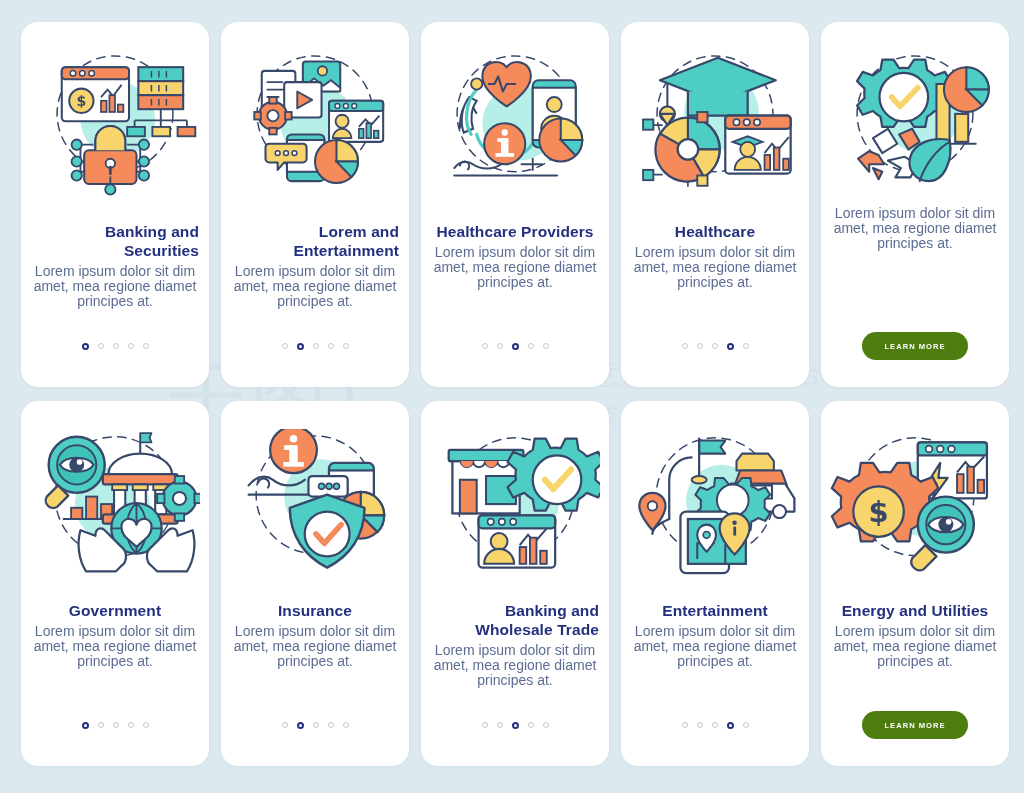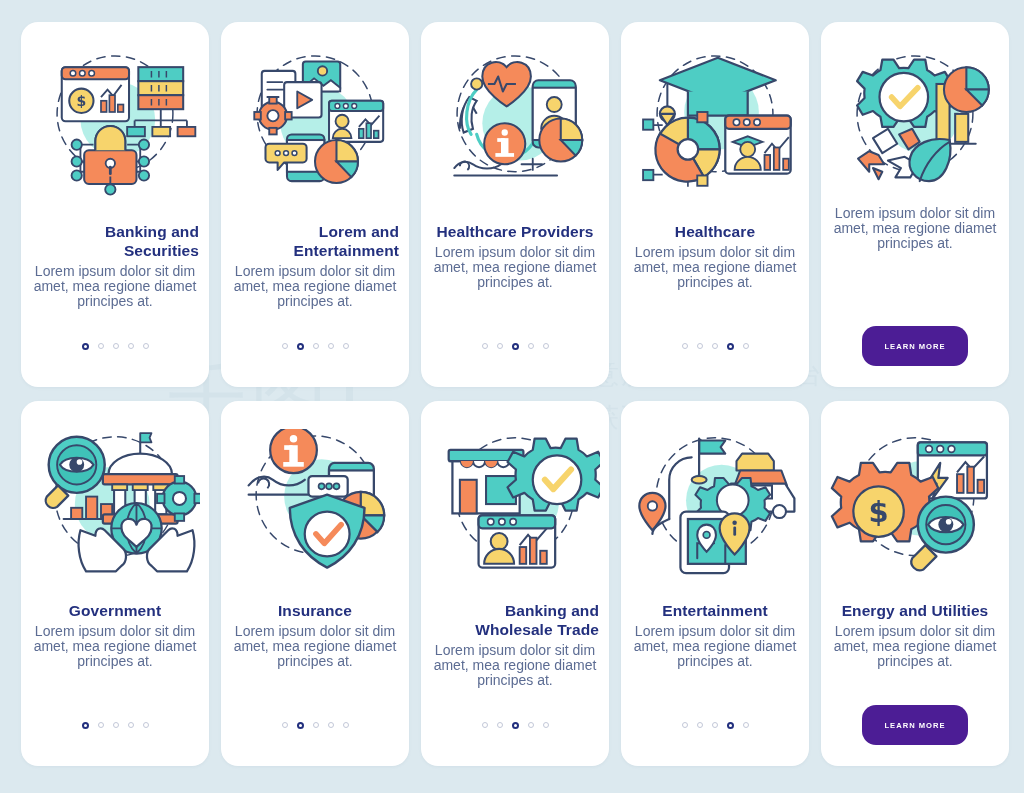--- a/index.html
+++ b/index.html
@@ -94,28 +94,28 @@
   .dot {
     width: 6px; height: 6px; border-radius: 50%;
     border: 1px solid #c3c8d8; background: #ffffff;
   }
   .dot.active {
     width: 7px; height: 7px;
     border: 2px solid #23307e;
     background: #ffffff;
   }
   .btn {
-    background: #4c1d95;
+    background: #4d7c0f;
     color: #ffffff;
     font-size: 7.6px;
     font-weight: bold;
     letter-spacing: 1.0px;
     border: none;
     border-radius: 14px;
-    height: 40px;
+    height: 28px;
     padding: 0 22px;
     cursor: pointer;
     display: flex; align-items: center; justify-content: center;
   }
 </style>
 </head>
 <body>
 
 <div id="root">
 

